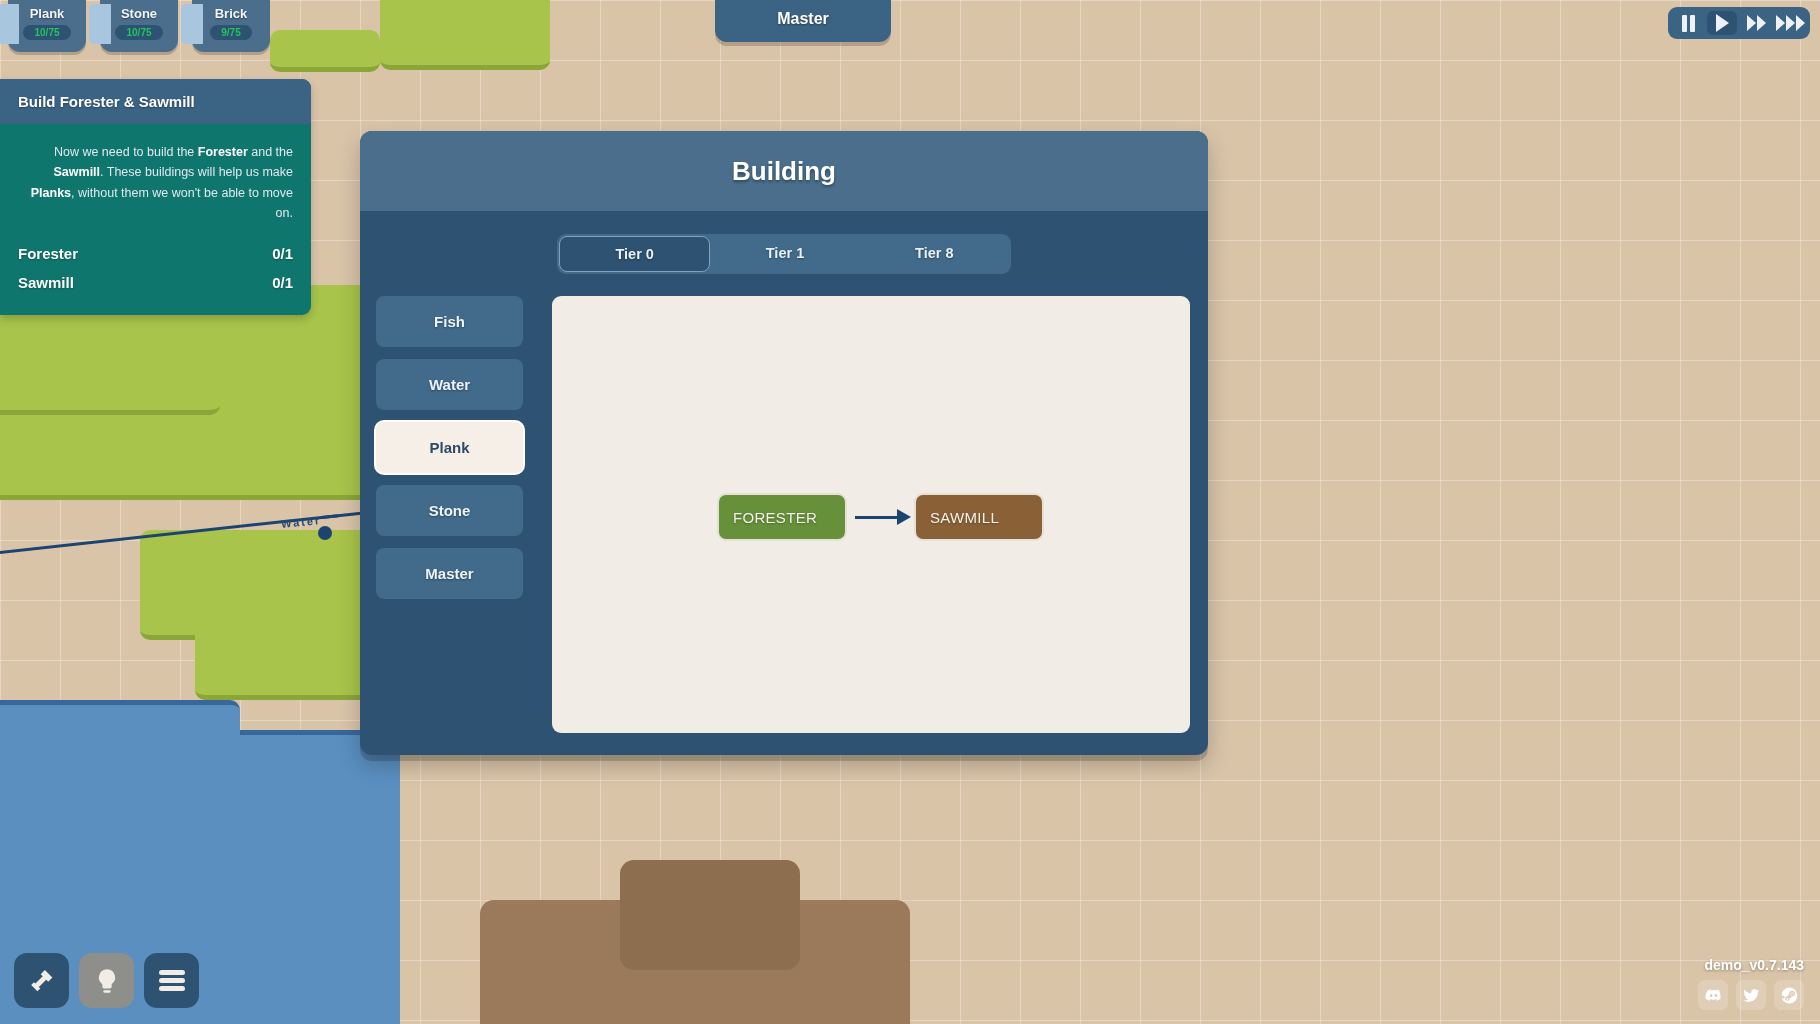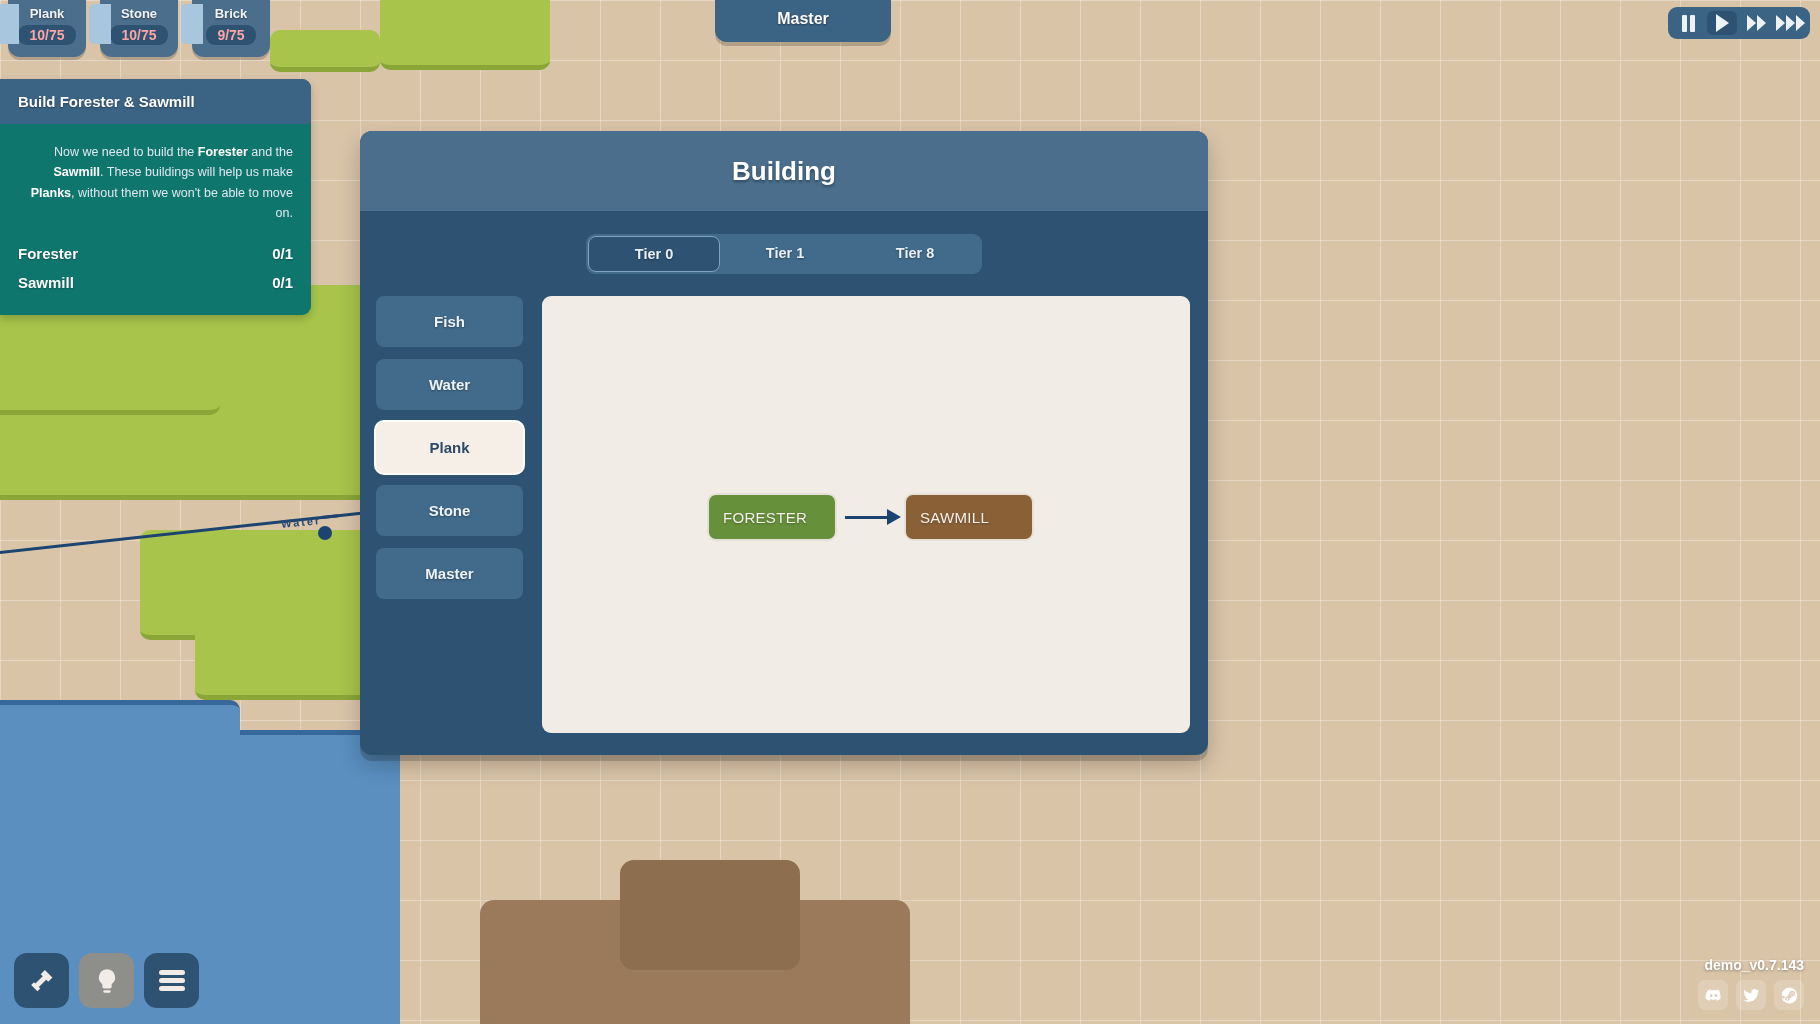--- a/index.html
+++ b/index.html
@@ -88,22 +88,22 @@
   .res-name {
     color: #f2f5f8;
     font-size: 13px;
     font-weight: 700;
     text-shadow: 0 1px 2px rgba(0,0,0,0.4);
   }
   .res-val {
     margin: 4px auto 0;
     display: inline-block;
     background: #2d5272;
-    color: #fca5a5;
-    font-size: 14px;
+    color: #22c55e;
+    font-size: 10px;
     font-weight: 700;
     border-radius: 9px;
     padding: 2px 11px;
   }
 
   
   #master-button {
     position: absolute;
     top: 0; left: 715px;
     width: 176px;
@@ -201,21 +201,21 @@
     border-radius: 12px 12px 0 0;
     height: 80px;
     display: flex; align-items: center; justify-content: center;
     color: #ffffff;
     font-size: 26px;
     font-weight: 700;
     text-shadow: 0 2px 3px rgba(0,0,0,0.35);
   }
   #tier-tabs {
     margin: 23px auto 0;
-    width: 396px;
+    width: 454px;
     background: #416a8b;
     border-radius: 9px;
     display: flex;
     padding: 2px;
   }
   .tier-tab {
     flex: 1;
     text-align: center;
     padding: 9px 0;
     color: #e9f0f6;
@@ -225,21 +225,21 @@
     text-shadow: 0 1px 2px rgba(0,0,0,0.35);
   }
   .tier-tab.active {
     background: #2d5272;
     border: 1px solid #7fa3c0;
   }
   #modal-body {
     flex: 1;
     display: flex;
     padding: 22px 18px 22px 16px;
-    gap: 19px;
+    gap: 29px;
   }
   #category-list {
     width: 147px;
     display: flex; flex-direction: column; gap: 12px;
   }
   .cat-item {
     height: 51px;
     background: #416a8b;
     border-radius: 8px;
     display: flex; align-items: center; justify-content: center;

